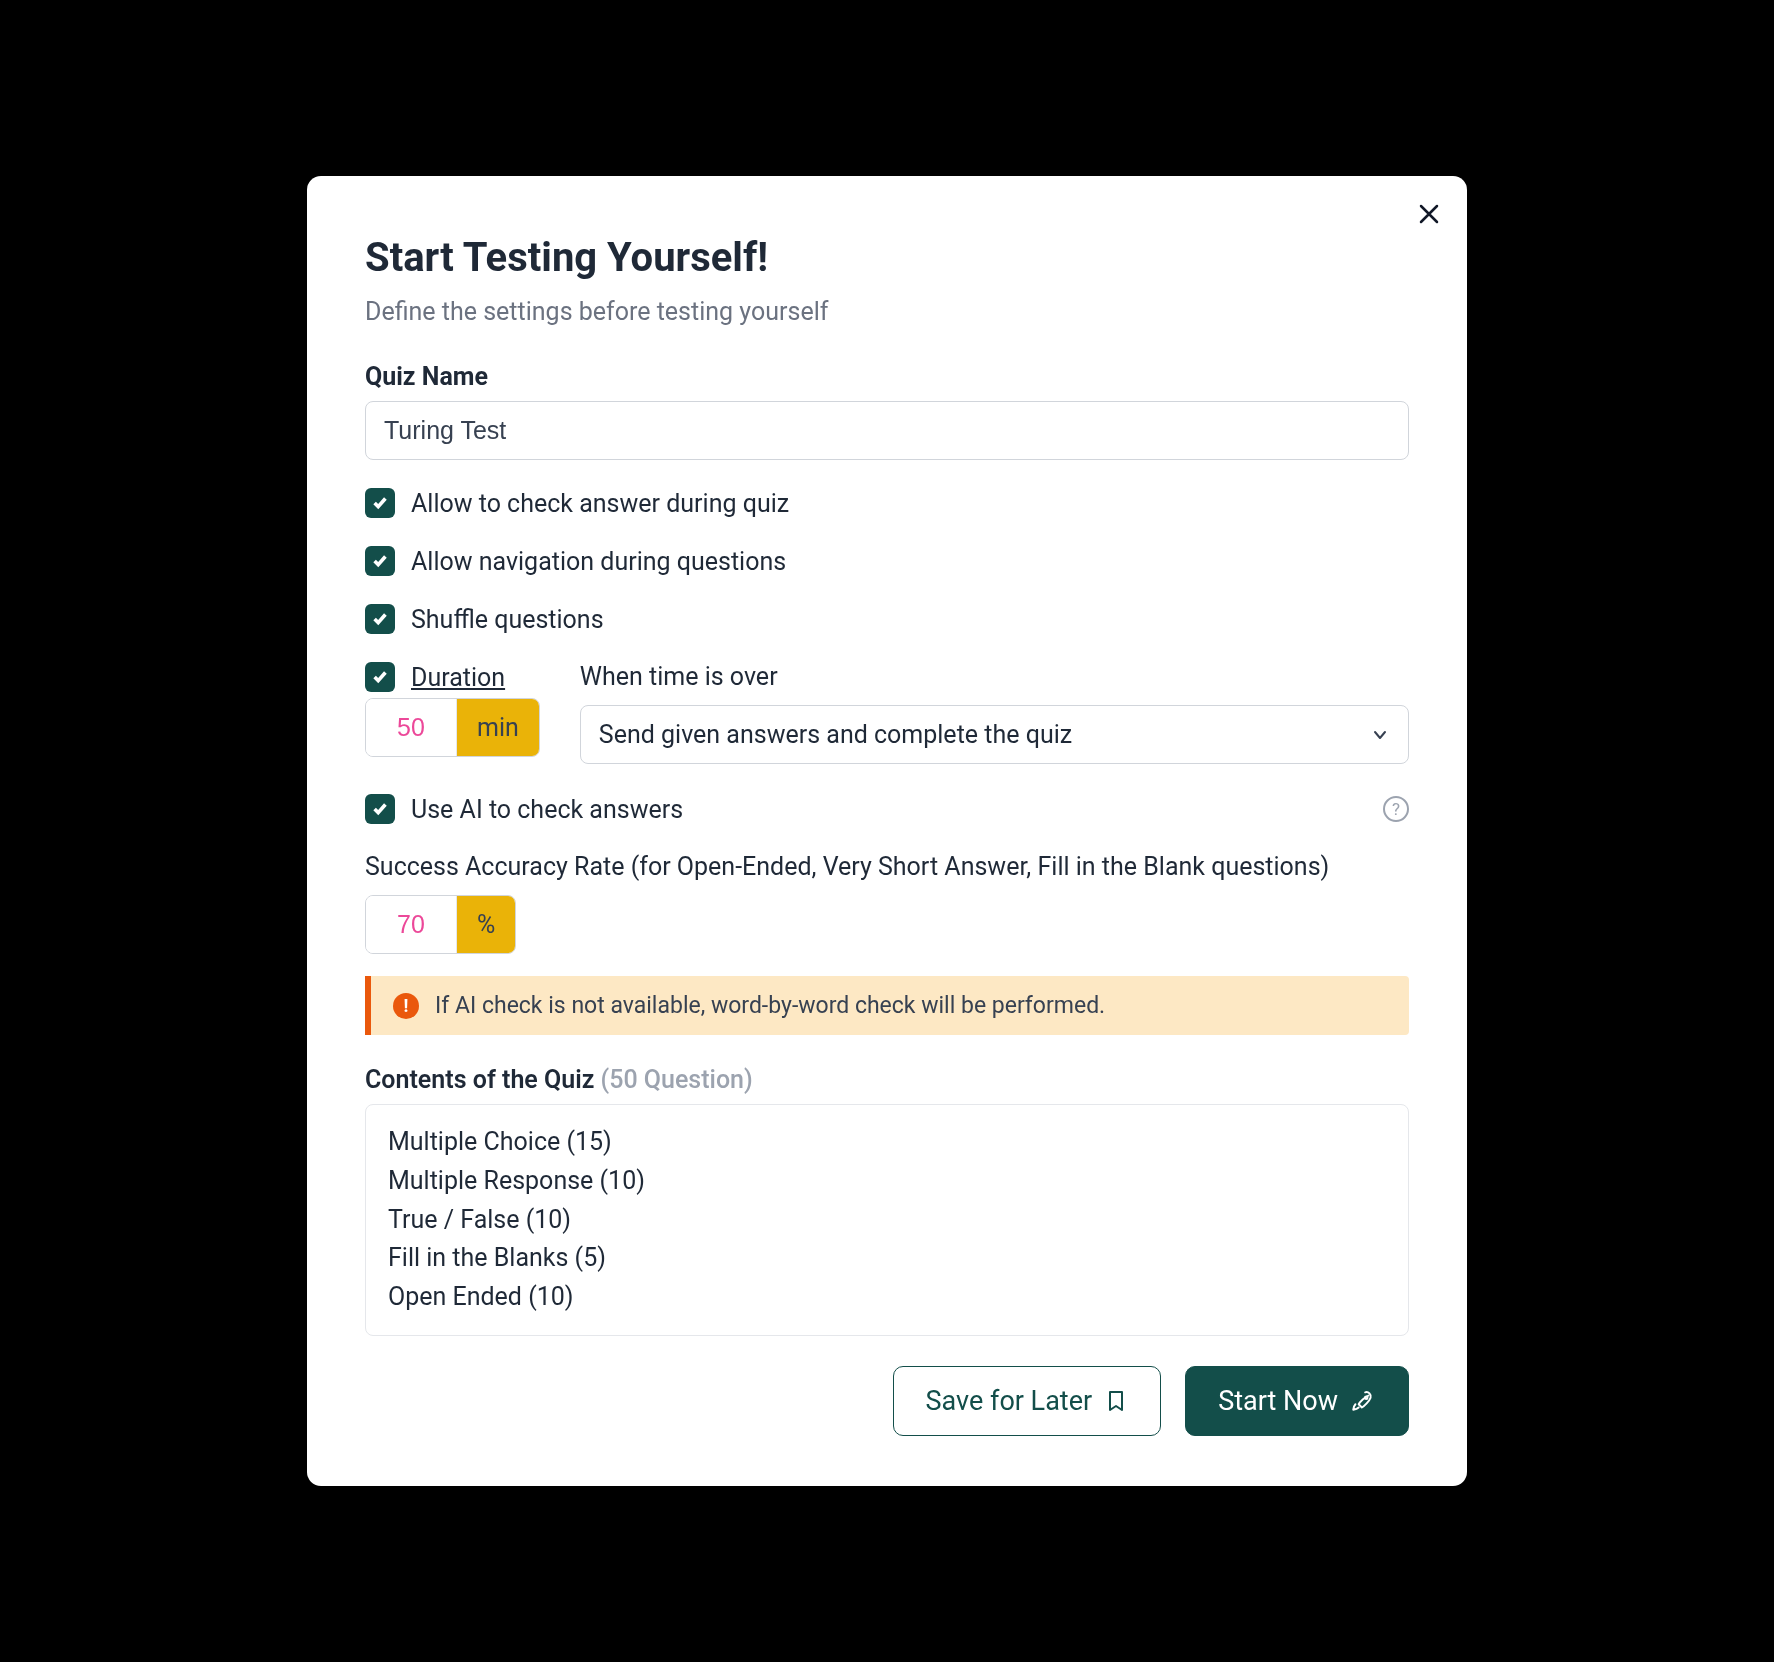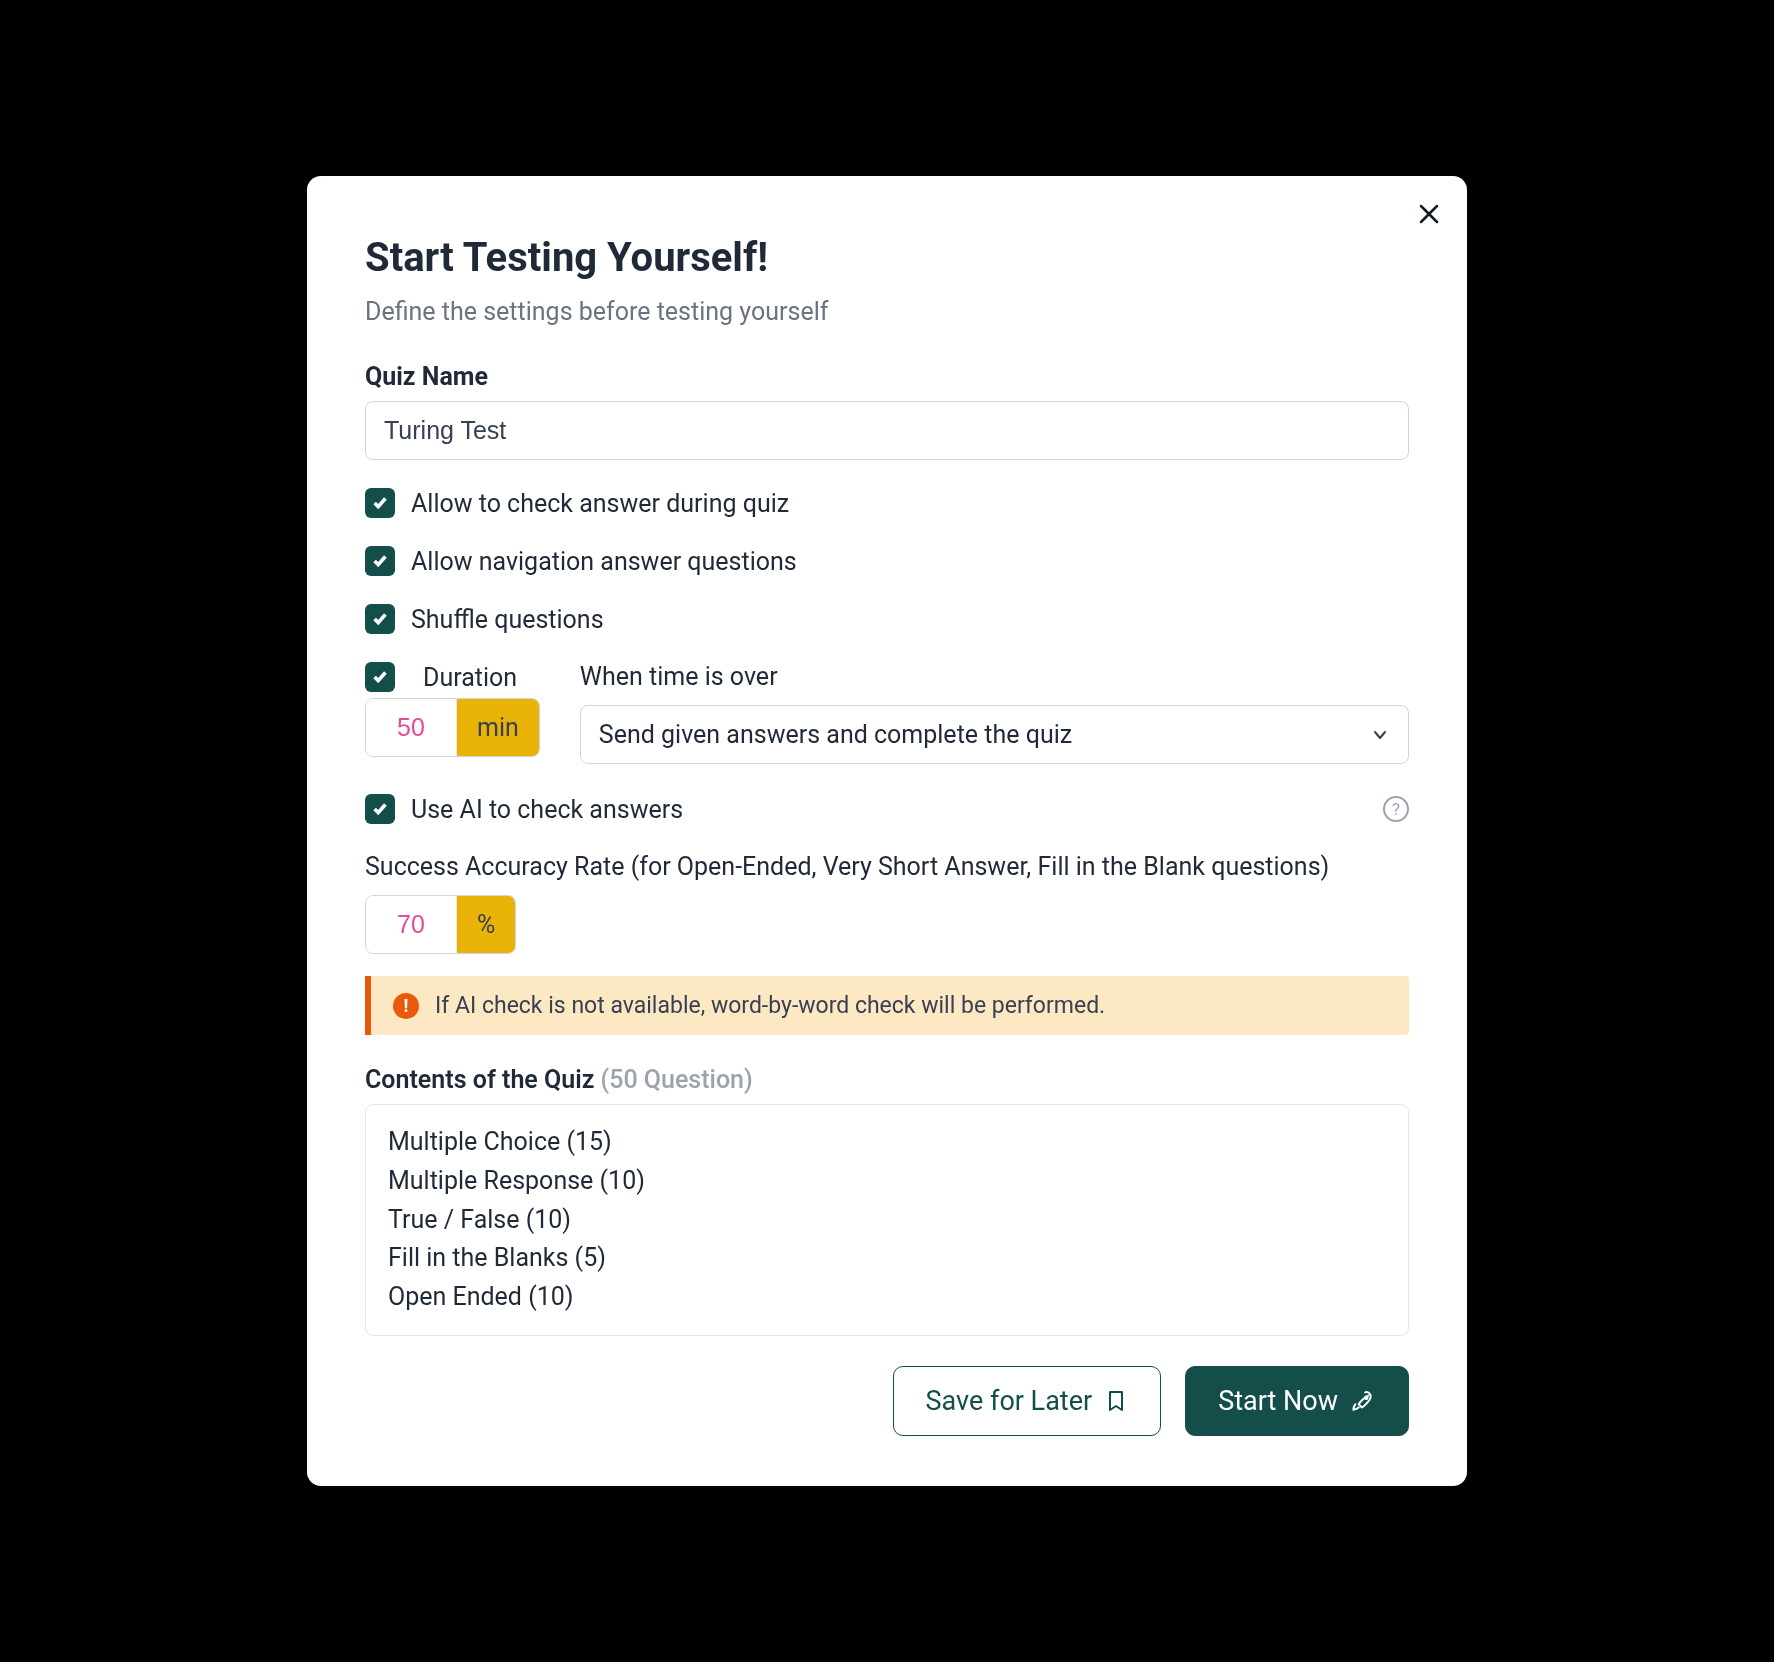--- a/index.html
+++ b/index.html
@@ -87,22 +87,23 @@
     display:flex;
     gap:40px;
     margin-top:28px;
     align-items:flex-start;
   }
   .duration-col { display:flex; flex-direction:column; }
   .when-col { flex:1; display:flex; flex-direction:column; }
   .duration-head {
     display:flex;
     align-items:center;
-    gap:28px;
+    gap:16px;
     margin-bottom:6px;
+    text-decoration:underline;
   }
   .when-head { margin-bottom:14px; }
   .input-group {
     display:flex;
     border:1px solid #d1d5db;
     border-radius:8px;
     overflow:hidden;
   }
   .num-input {
     border:none;
@@ -259,21 +260,21 @@
     </div>
     <span class="check-label">Allow to check answer during quiz</span>
   </div>
 
   <div class="checkbox-row">
     <div class="checkbox">
       <svg width="18" height="18" viewBox="0 0 20 20">
           <path d="M4 10 L8 14 L16 5"></path>
         </svg>
     </div>
-    <span class="check-label">Allow navigation answer questions</span>
+    <span class="check-label">Allow navigation during questions</span>
   </div>
 
   <div class="checkbox-row">
     <div class="checkbox">
       <svg width="18" height="18" viewBox="0 0 20 20">
           <path d="M4 10 L8 14 L16 5"></path>
         </svg>
     </div>
     <span class="check-label">Shuffle questions</span>
   </div>

